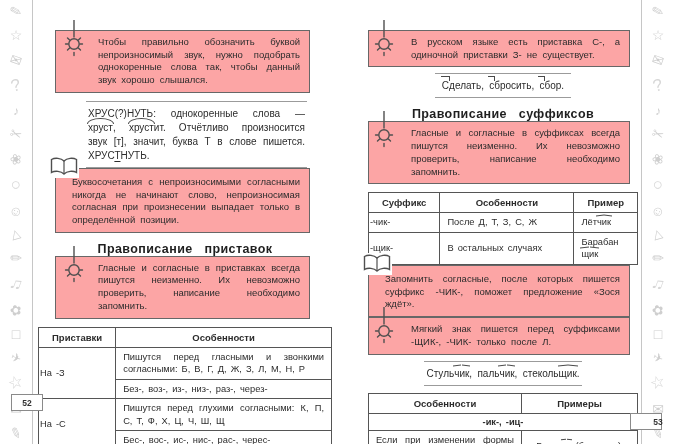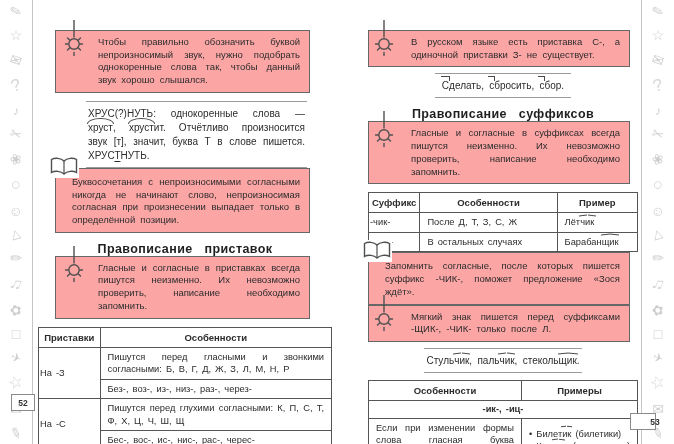--- a/index.html
+++ b/index.html
@@ -86,35 +86,35 @@
   .m-suffix::before { left:-1px;  transform:skewY(-7deg); }
   .m-suffix::after  { right:-1px; transform:skewY(7deg); }
   .m-underline { text-decoration:underline; text-underline-offset:1.5px; }
 
   
   table.rules-table {
     border-collapse:collapse; width:100%; background:#fff;
     font-size:9.3px; color:#2c2c2c;
   }
   .rules-table th, .rules-table td { border:1.2px solid #555; }
-  .rules-table th { font-weight:bold; text-align:center; padding:4px 3px; font-size:9.5px; }
+  .rules-table th { font-weight:bold; text-align:center; padding:4px 13px; font-size:9.5px; }
   .rules-table td { padding:3px 7px; line-height:1.35; word-spacing:1.5px; text-align:justify; text-align-last:left; }
   .rules-table td.label-cell { text-align:left; padding-left:1px; vertical-align:middle; white-space:nowrap; }
   .rules-table td.center-cell { text-align:center; text-align-last:center; font-weight:bold; padding:2px; }
   .prefix-table { margin-top:8px; }
   .suffix-table { margin-top:8px; }
   .ik-table { margin-top:7px; }
   .bullet-line { display:block; white-space:nowrap; text-align:left; }
 
   .mt6 { margin-top:6px; } .mt7 { margin-top:7px; } .mt8 { margin-top:8px; }
   .mt9 { margin-top:9px; } .mt10 { margin-top:10px; }
 
   
   .page-num {
-    position:absolute; width:24px; height:17px; border:1px solid #8a8a8a;
+    position:absolute; width:32px; height:17px; border:1px solid #8a8a8a;
     background:#fff; font-size:8.5px; font-weight:bold; color:#333;
     display:flex; align-items:center; justify-content:center;
   }
   .page-num.left  { left:11px;  top:394px; }
   .page-num.right { left:630px; top:413px;padding-left:24px; }
 
   svg .st { stroke:#4f4f4f; stroke-width:1.4; fill:none; stroke-linecap:round; }
 </style>
 </head>
 <body>

